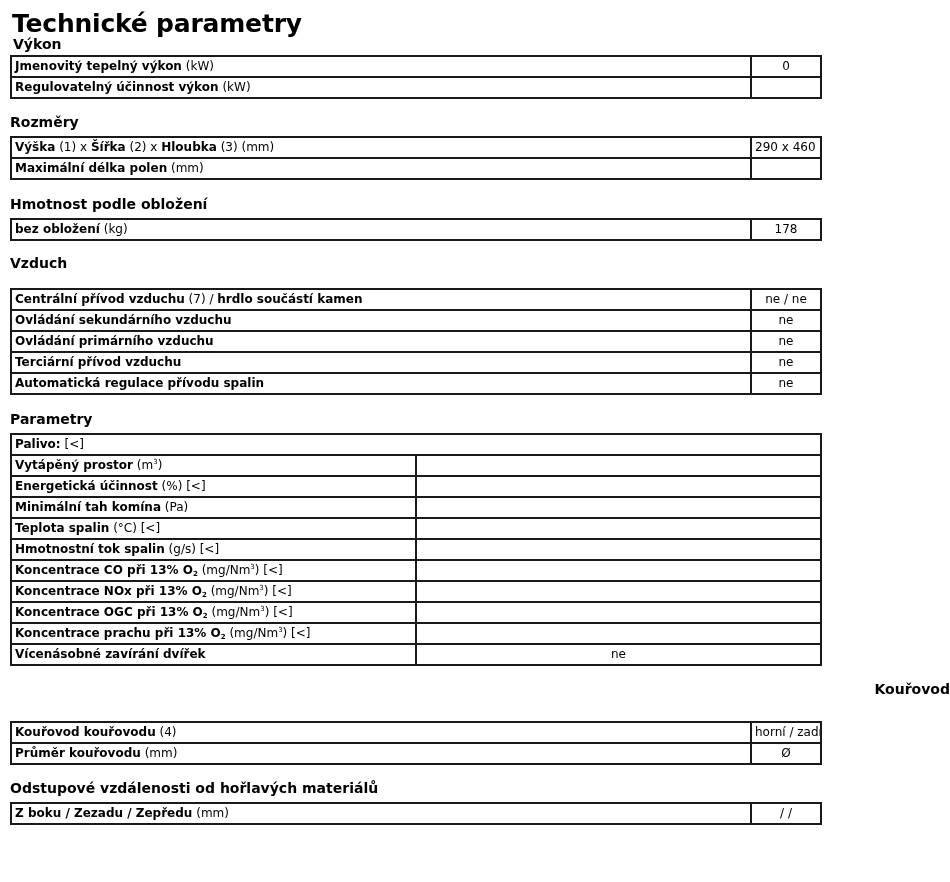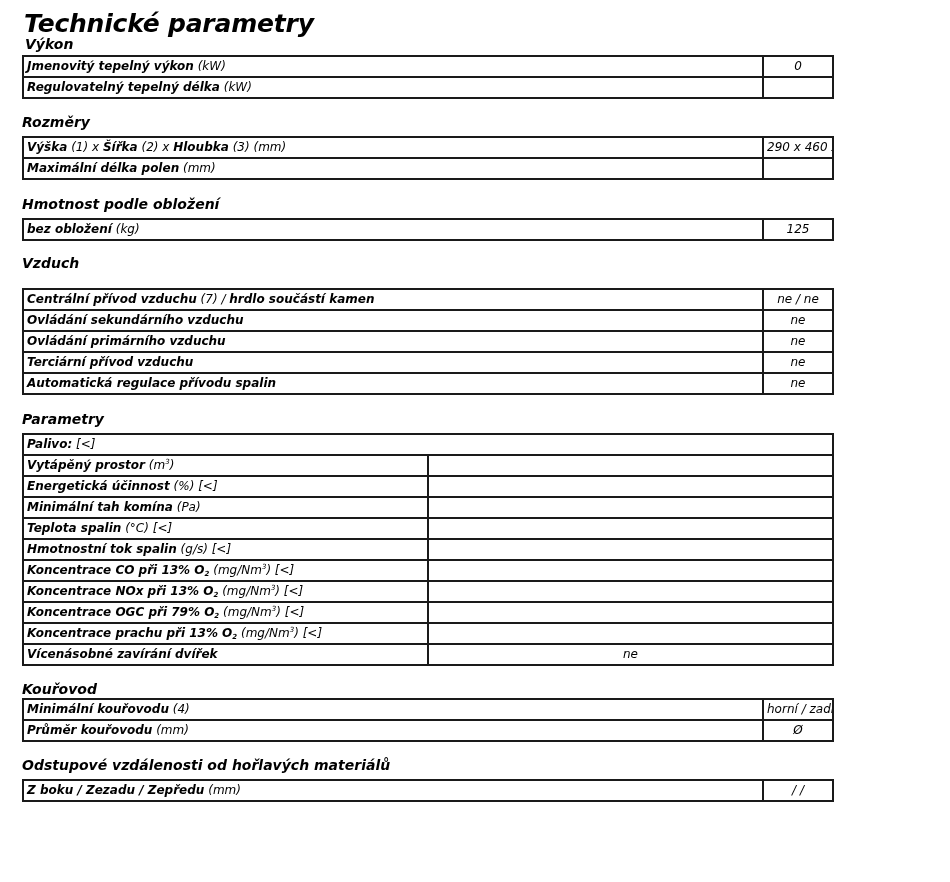--- a/index.html
+++ b/index.html
@@ -2,21 +2,21 @@
 <html><head>
 <meta charset="utf-8">
 <style>
   html, body { margin: 0; padding: 0; background: #ffffff; }
   body {
     width: 950px; height: 882px; overflow: hidden;
     font-family: "DejaVu Sans", sans-serif;
     color: #000;
     position: relative;
   }
-  .page { padding: 0 0 0 22px; font-style: italic; }
+  .page { padding: 0 0 0 10px; }
   h1.title {
     font-family: "DejaVu Sans", sans-serif;
     font-weight: bold; font-size: 25px; line-height: 28px;
     margin: 10px 0 0 2px; letter-spacing: -0.2px;
   }
   h2.section {
     font-weight: bold; font-size: 14px; line-height: 18px;
     margin: 0; padding: 0;
   }
   table.spec {
@@ -48,21 +48,21 @@
   <h1 class="title">Technické parametry</h1>
 
   <h2 class="section" style="margin:-3px 4px 2px 3px;">Výkon</h2>
   <table class="spec">
     <tbody>
         <tr>
       <td class="label"><span class="b">Jmenovitý tepelný výkon</span> <span class="u">(kW)</span></td>
       <td class="value">0</td>
     </tr>
     <tr>
-      <td class="label"><span class="b">Regulovatelný tepelný délka</span> <span class="u">(kW)</span></td>
+      <td class="label"><span class="b">Regulovatelný účinnost výkon</span> <span class="u">(kW)</span></td>
       <td class="value"></td>
     </tr>
   </tbody>
     </table>
 
   <h2 class="section" style="margin:14px 0 5px 0;">Rozměry</h2>
   <table class="spec">
     <tbody>
         <tr>
       <td class="label"><span class="b">Výška</span><span class="u"> (1) x </span><span class="b">Šířka</span><span class="u"> (2) x </span><span class="b">Hloubka</span><span class="u"> (3) (mm)</span></td>
@@ -73,21 +73,21 @@
       <td class="value"></td>
     </tr>
   </tbody>
     </table>
 
   <h2 class="section" style="margin:15px 0 5px 0;">Hmotnost podle obložení</h2>
   <table class="spec">
     <tbody>
         <tr>
       <td class="label"><span class="b">bez obložení</span> <span class="u">(kg)</span></td>
-      <td class="value">125</td>
+      <td class="value">178</td>
     </tr>
   </tbody>
     </table>
 
   <h2 class="section" style="margin:13px 0 16px 0;">Vzduch</h2>
   <table class="spec">
     <tbody>
         <tr>
       <td class="label"><span class="b">Centrální přívod vzduchu</span><span class="u"> (7) / </span><span class="b">hrdlo součástí kamen</span></td>
       <td class="value">ne / ne</td>
@@ -139,39 +139,39 @@
     </tr>
     <tr>
       <td class="label"><span class="b">Koncentrace CO při 13% O</span><sub>2</sub> <span class="u">(mg/Nm</span><sup>3</sup><span class="u">) [&lt;]</span></td>
       <td class="value"></td>
     </tr>
     <tr>
       <td class="label"><span class="b">Koncentrace NOx při 13% O</span><sub>2</sub> <span class="u">(mg/Nm</span><sup>3</sup><span class="u">) [&lt;]</span></td>
       <td class="value"></td>
     </tr>
     <tr>
-      <td class="label"><span class="b">Koncentrace OGC při 79% O</span><sub>2</sub> <span class="u">(mg/Nm</span><sup>3</sup><span class="u">) [&lt;]</span></td>
+      <td class="label"><span class="b">Koncentrace OGC při 13% O</span><sub>2</sub> <span class="u">(mg/Nm</span><sup>3</sup><span class="u">) [&lt;]</span></td>
       <td class="value"></td>
     </tr>
     <tr>
       <td class="label"><span class="b">Koncentrace prachu při 13% O</span><sub>2</sub> <span class="u">(mg/Nm</span><sup>3</sup><span class="u">) [&lt;]</span></td>
       <td class="value"></td>
     </tr>
     <tr>
       <td class="label"><span class="b">Vícenásobné zavírání dvířek</span></td>
       <td class="value">ne</td>
     </tr>
   </tbody>
     </table>
 
-  <h2 class="section" style="margin:14px 0 0 0;">Kouřovod</h2>
+  <h2 class="section" style="margin:14px 0 23px 0;text-align:right;">Kouřovod</h2>
   <table class="spec">
     <tbody>
         <tr>
-      <td class="label"><span class="b">Minimální kouřovodu</span> <span class="u">(4)</span></td>
+      <td class="label"><span class="b">Kouřovod kouřovodu</span> <span class="u">(4)</span></td>
       <td class="value">horní / zadní</td>
     </tr>
     <tr>
       <td class="label"><span class="b">Průměr kouřovodu</span> <span class="u">(mm)</span></td>
       <td class="value">Ø</td>
     </tr>
   </tbody>
     </table>
 
   <h2 class="section" style="margin:14px 0 5px 0;">Odstupové vzdálenosti od hořlavých materiálů</h2>

